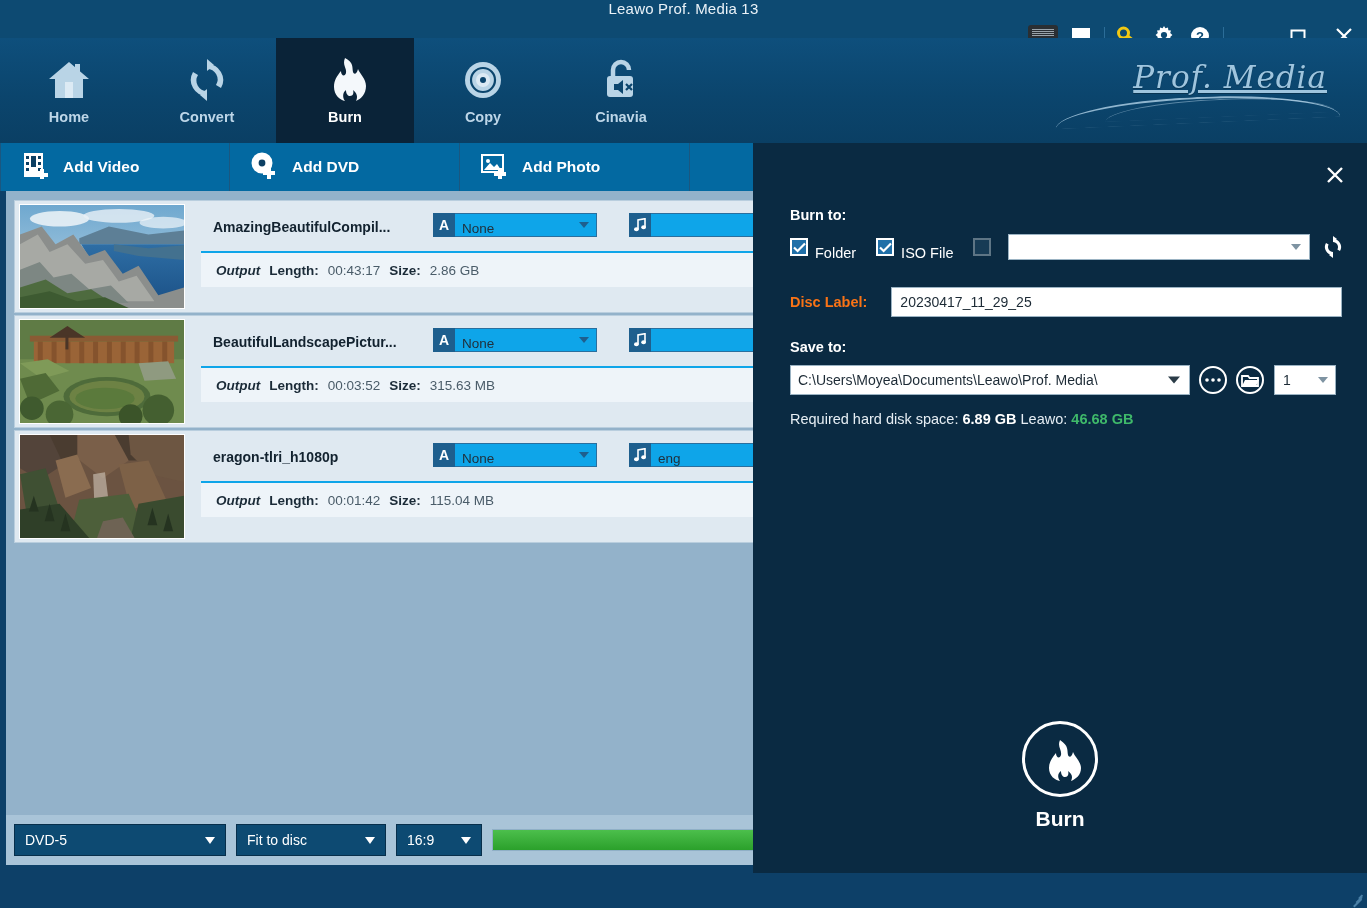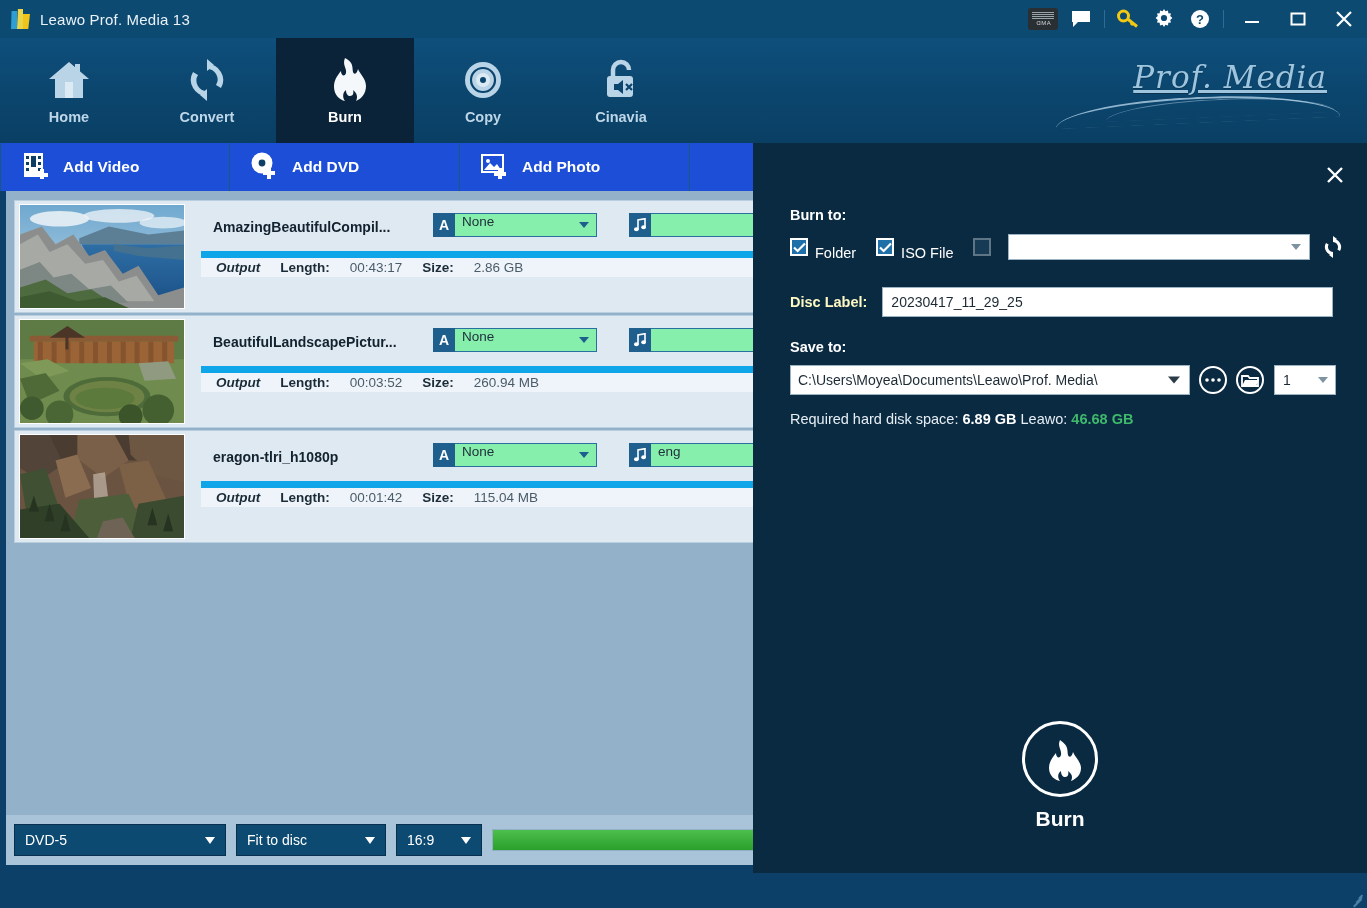--- a/index.html
+++ b/index.html
@@ -8,21 +8,21 @@
     font-family: "Liberation Sans", sans-serif;
     background: #0d4068;
     overflow: hidden;
   }
   #app { position: relative; width: 1367px; height: 908px; }
 
   
   .titlebar {
     position: absolute; left: 0; top: 0; width: 1367px; height: 38px;
     background: #0d4a72;
-    display: flex; align-items: center;
+    display: flex; align-items: center; flex-direction: column;
   }
   .app-logo {
     width: 20px; height: 20px; margin-left: 11px; margin-right: 9px;
     position: relative;
   }
   .app-logo i { position: absolute; bottom: 0; display: block; }
   .logo-b1 { left: 0; width: 6px; height: 18px; background: #2e9fd4;
              clip-path: polygon(10% 0, 100% 0, 100% 100%, 0 100%); }
   .logo-b2 { left: 6px; width: 6px; height: 20px; background: #e8d54a;
              clip-path: polygon(15% 0, 100% 0, 100% 100%, 0 100%); }
@@ -81,21 +81,21 @@
   .brand-swoosh2 {
     position: absolute; left: 60px; bottom: 14px; width: 230px; height: 18px;
     border-top: 1px solid rgba(190,220,240,.45);
     border-radius: 50% / 100% 100% 0 0;
     transform: rotate(-2.5deg);
   }
 
   
   .addbar {
     position: absolute; left: 0; top: 143px; width: 1367px; height: 48px;
-    background: #1d4ed8; display: flex;
+    background: #0369a1; display: flex;
   }
   .add-btn {
     width: 230px; height: 48px; display: flex; align-items: center; gap: 14px;
     padding-left: 20px; color: #ffffff; font-size: 15.5px; font-weight: bold;
     border-right: 1px solid #1b5780;
   }
   .add-btn:first-child { border-left: 1px solid #1b5780; }
 
   
   .workarea {
@@ -121,34 +121,34 @@
   }
   .sel-group { position: absolute; top: 12px; display: flex; align-items: center; }
   .sel-sub { left: 248px; }
   .sel-aud { left: 424px; padding-left: 20px; }
   .sel-badge {
     width: 22px; height: 24px; background: #1e5f8e; color: #ffffff;
     display: flex; align-items: center; justify-content: center;
     font-size: 14px; font-weight: bold; flex: 0 0 auto;
   }
   .sel-box {
-    width: 142px; height: 24px; background: #86efac; border: 1px solid #2a6f9e;
-    border-left: none; display: flex; align-items: flex-start; position: relative;
+    width: 142px; height: 24px; background: #0ea5e9; border: 1px solid #2a6f9e;
+    border-left: none; display: flex; align-items: flex-end; position: relative;
     padding-left: 7px; font-size: 13.5px; color: #20313d;
   }
   .sel-aud .sel-box { width: 160px; }
   .sel-caret {
     position: absolute; right: 7px; top: 50%; transform: translateY(-50%);
     width: 0; height: 0; border-left: 5px solid transparent; border-right: 5px solid transparent;
     border-top: 6px solid #1e5f8e;
   }
   .out-row {
-    position: absolute; left: 16px; top: 50px; right: 0; height: 26px;
-    background: #eef4f9; border-top: 7px solid #0ea5e9;
-    display: flex; align-items: center; gap: 20px; padding-left: 15px;
+    position: absolute; left: 16px; top: 50px; right: 0; height: 36px;
+    background: #eef4f9; border-top: 2px solid #0ea5e9;
+    display: flex; align-items: center; gap: 9px; padding-left: 15px;
     font-size: 13.5px; color: #2c3c49;
   }
   .out-word { font-style: italic; font-weight: bold; color: #1b2b38; }
   .out-key { font-weight: bold; color: #1b2b38; }
   .out-val { color: #4a5c69; }
 
   
   .bottombar {
     position: absolute; left: 6px; top: 815px; width: 754px; height: 50px;
     background: #a9c4d8; display: flex; align-items: center; gap: 10px;
@@ -198,21 +198,21 @@
     padding-left: 7px; font-size: 13.5px; color: #33424e;
   }
   .disc-select .dcaret {
     position: absolute; right: 8px; top: 50%; transform: translateY(-50%);
     width: 0; height: 0; border-left: 5px solid transparent; border-right: 5px solid transparent;
     border-top: 6px solid #7e93a2;
   }
   .refresh-btn { margin-left: 12px; color: #ffffff; display: flex; align-items: center; }
 
   .field-row { display: flex; align-items: center; margin-top: 26px; }
-  .field-label { color: #fef9c3; font-size: 14.5px; font-weight: bold; margin-right: 15px; white-space: nowrap; }
+  .field-label { color: #f97316; font-size: 14.5px; font-weight: bold; margin-right: 24px; white-space: nowrap; }
   .text-input {
     height: 30px; background: #ffffff; border: 1px solid #9bb3c3;
     display: flex; align-items: center; padding-left: 8px; font-size: 14px; color: #1c2a35;
   }
   .disc-label-input { width: 451px; }
 
   .saveto-block { margin-top: 22px; }
   .saveto-row { display: flex; align-items: center; gap: 0; margin-top: 9px; }
   .path-select {
     width: 400px; height: 30px; background: #ffffff; border: 1px solid #9bb3c3;
@@ -547,21 +547,21 @@
             <div class="sel-box">
               <span></span>
               <span class="sel-caret"></span>
             </div>
           </div>
           <div class="out-row">
             <span class="out-word">Output</span>
             <span class="out-key">Length:</span>
             <span class="out-val">00:03:52</span>
             <span class="out-key">Size:</span>
-            <span class="out-val">260.94 MB</span>
+            <span class="out-val">315.63 MB</span>
           </div>
         </div>
       </div>
 
       <div class="file-item">
         <div class="thumb-wrap">
           <svg class="thumb" viewBox="0 0 166 105" preserveAspectRatio="none">
             <rect width="166" height="105" fill="#6b5341"></rect>
             <rect x="0" y="0" width="166" height="26" fill="#4a3c30"></rect>
             <path d="M0 0 L30 0 L44 30 L20 46 L0 34z" fill="#53443a"></path>

